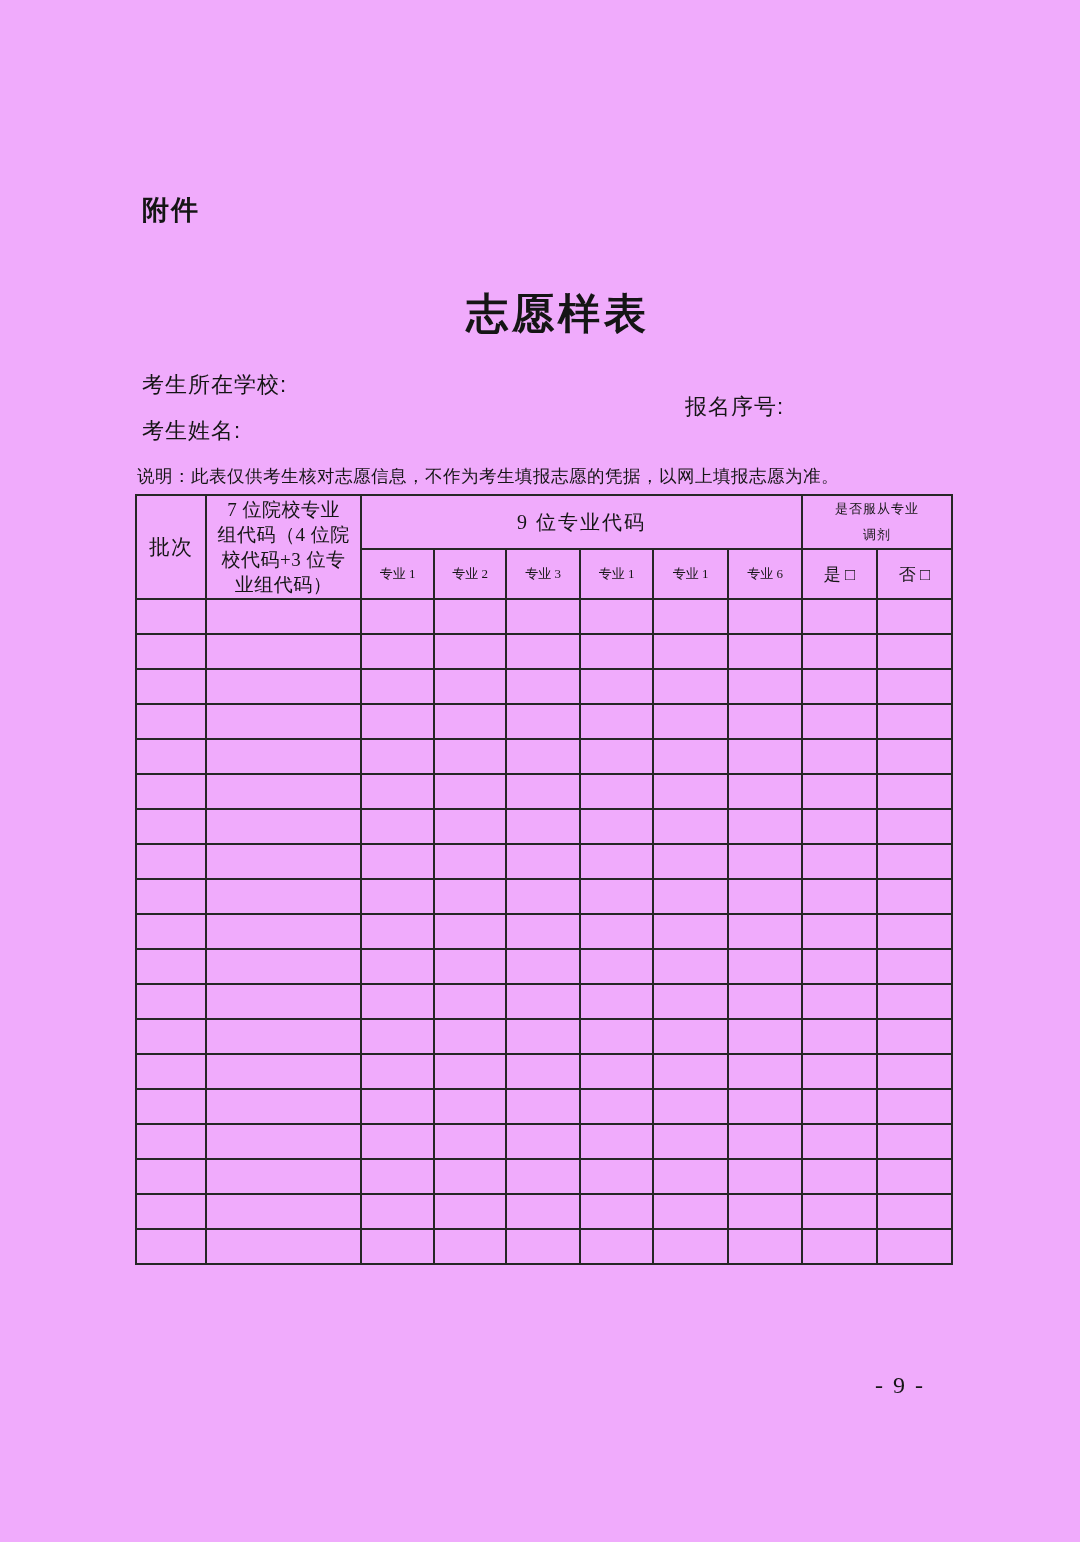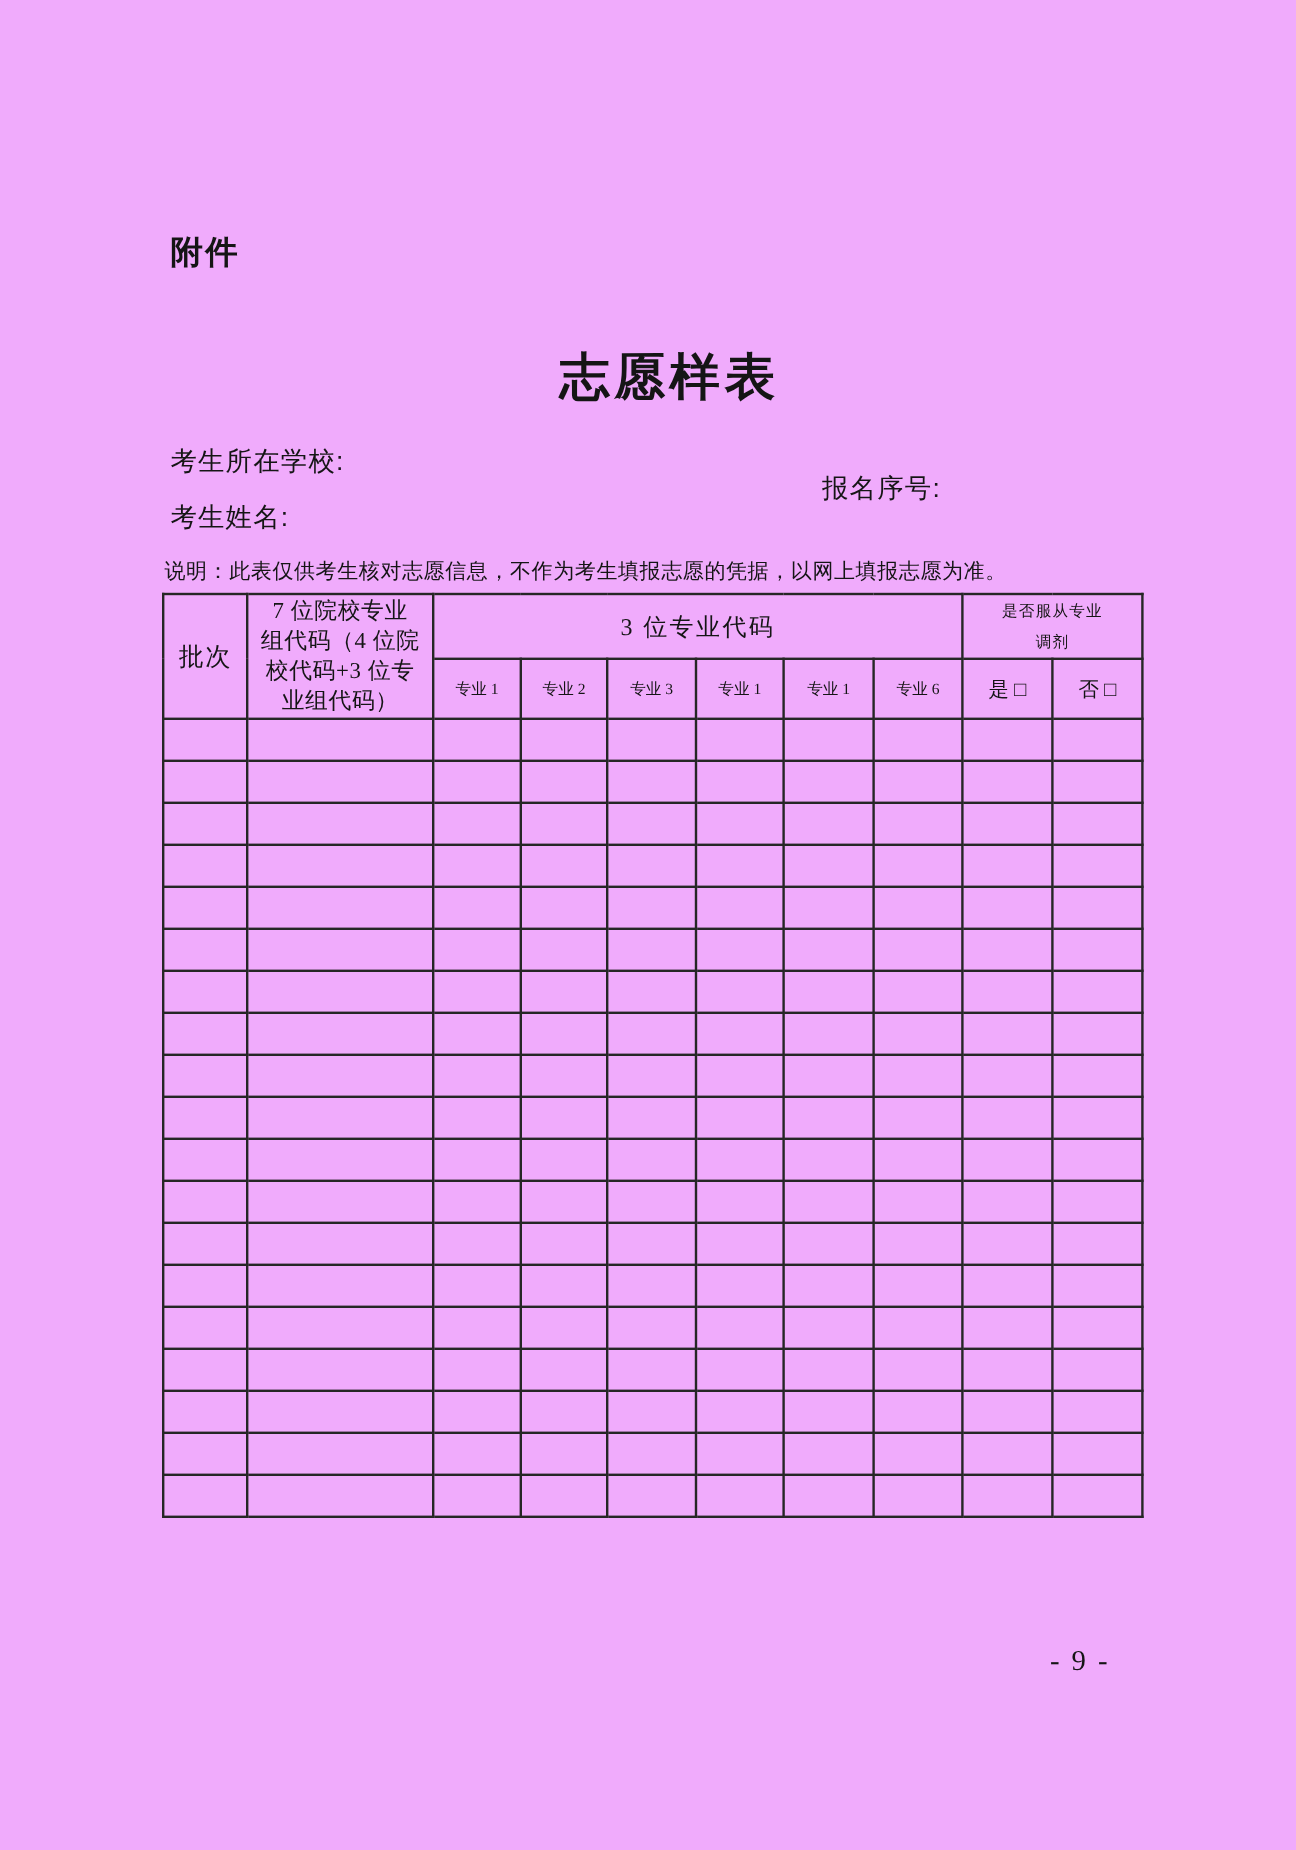--- a/index.html
+++ b/index.html
@@ -85,21 +85,21 @@
       <col style="width:73px">
         <col style="width:75px">
         <col style="width:74px">
       <col style="width:75px">
         <col style="width:75px">
     </colgroup>
     <thead>
       <tr class="hdr-top">
         <th rowspan="2" class="th-batch">批次</th>
         <th rowspan="2" class="th-group">7 位院校专业<br>组代码（4 位院<br>校代码+3 位专<br>业组代码）</th>
-        <th colspan="6" class="th-majorcode">3 位专业代码</th>
+        <th colspan="6" class="th-majorcode">9 位专业代码</th>
         <th colspan="2" class="th-adjust">是否服从专业<br>调剂</th>
       </tr>
       <tr class="hdr-sub">
         <th class="th-major">专业 1</th>
         <th class="th-major">专业 2</th>
         <th class="th-major">专业 3</th>
         <th class="th-major">专业 1</th>
         <th class="th-major">专业 1</th>
         <th class="th-major">专业 6</th>
         <th class="th-yesno">是 □</th>

